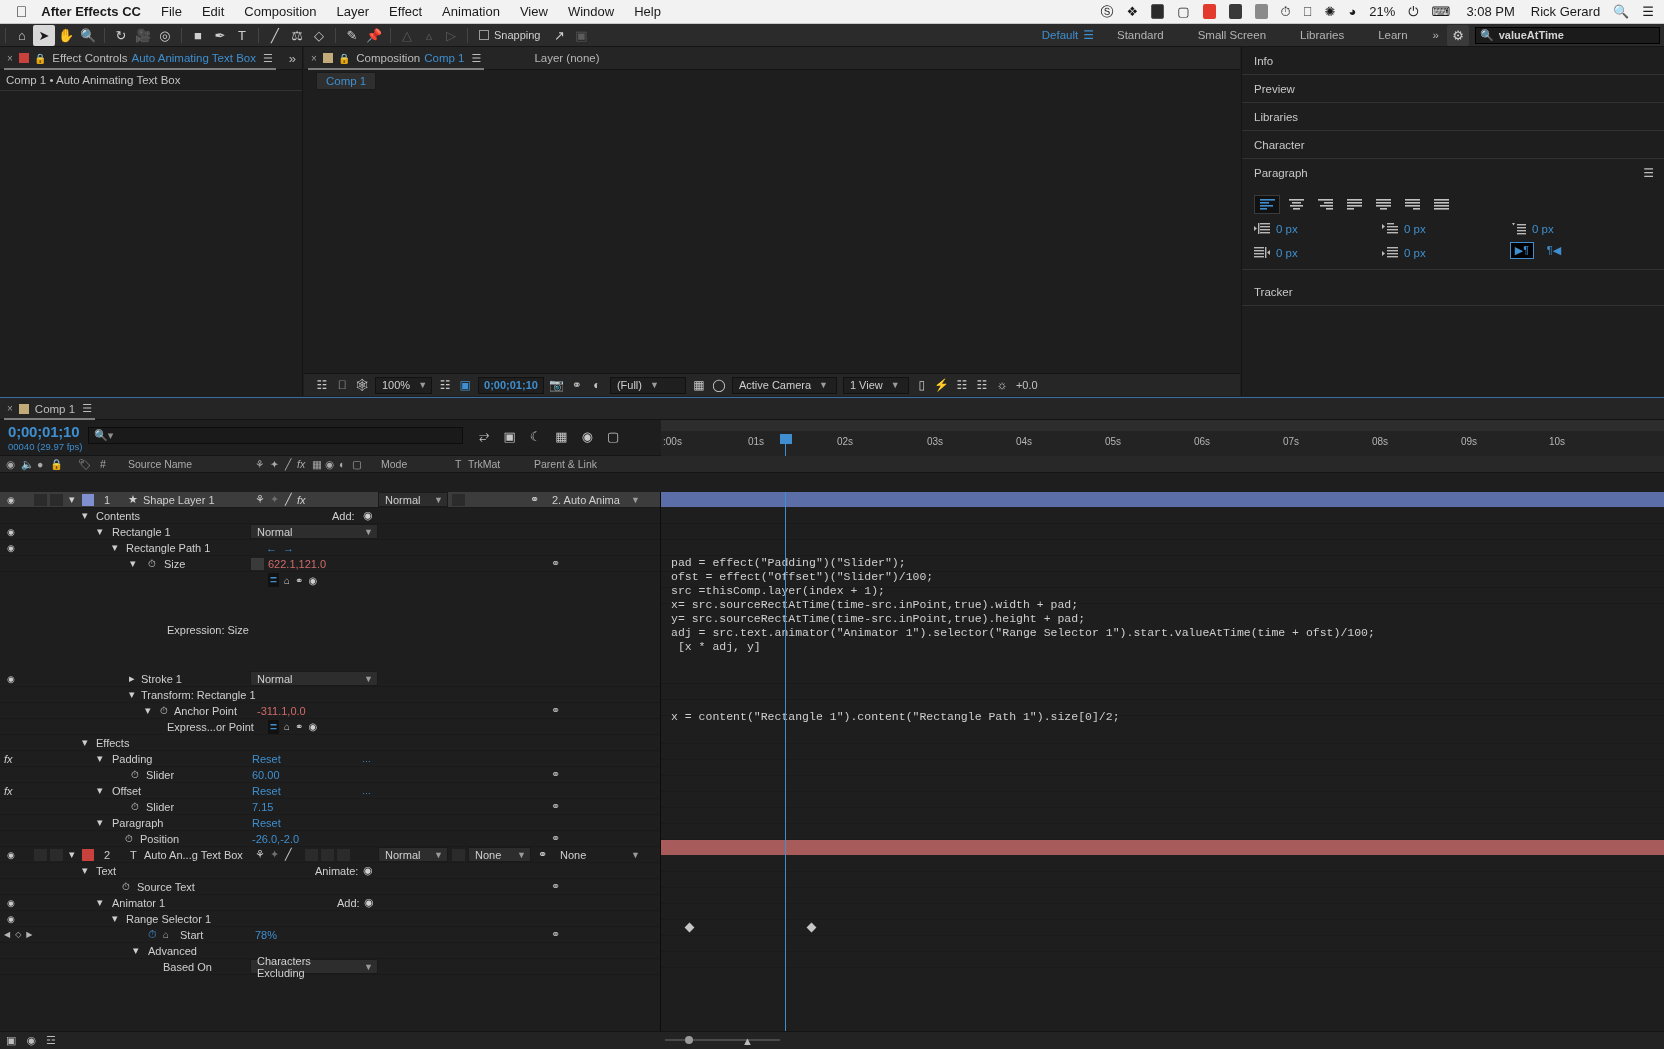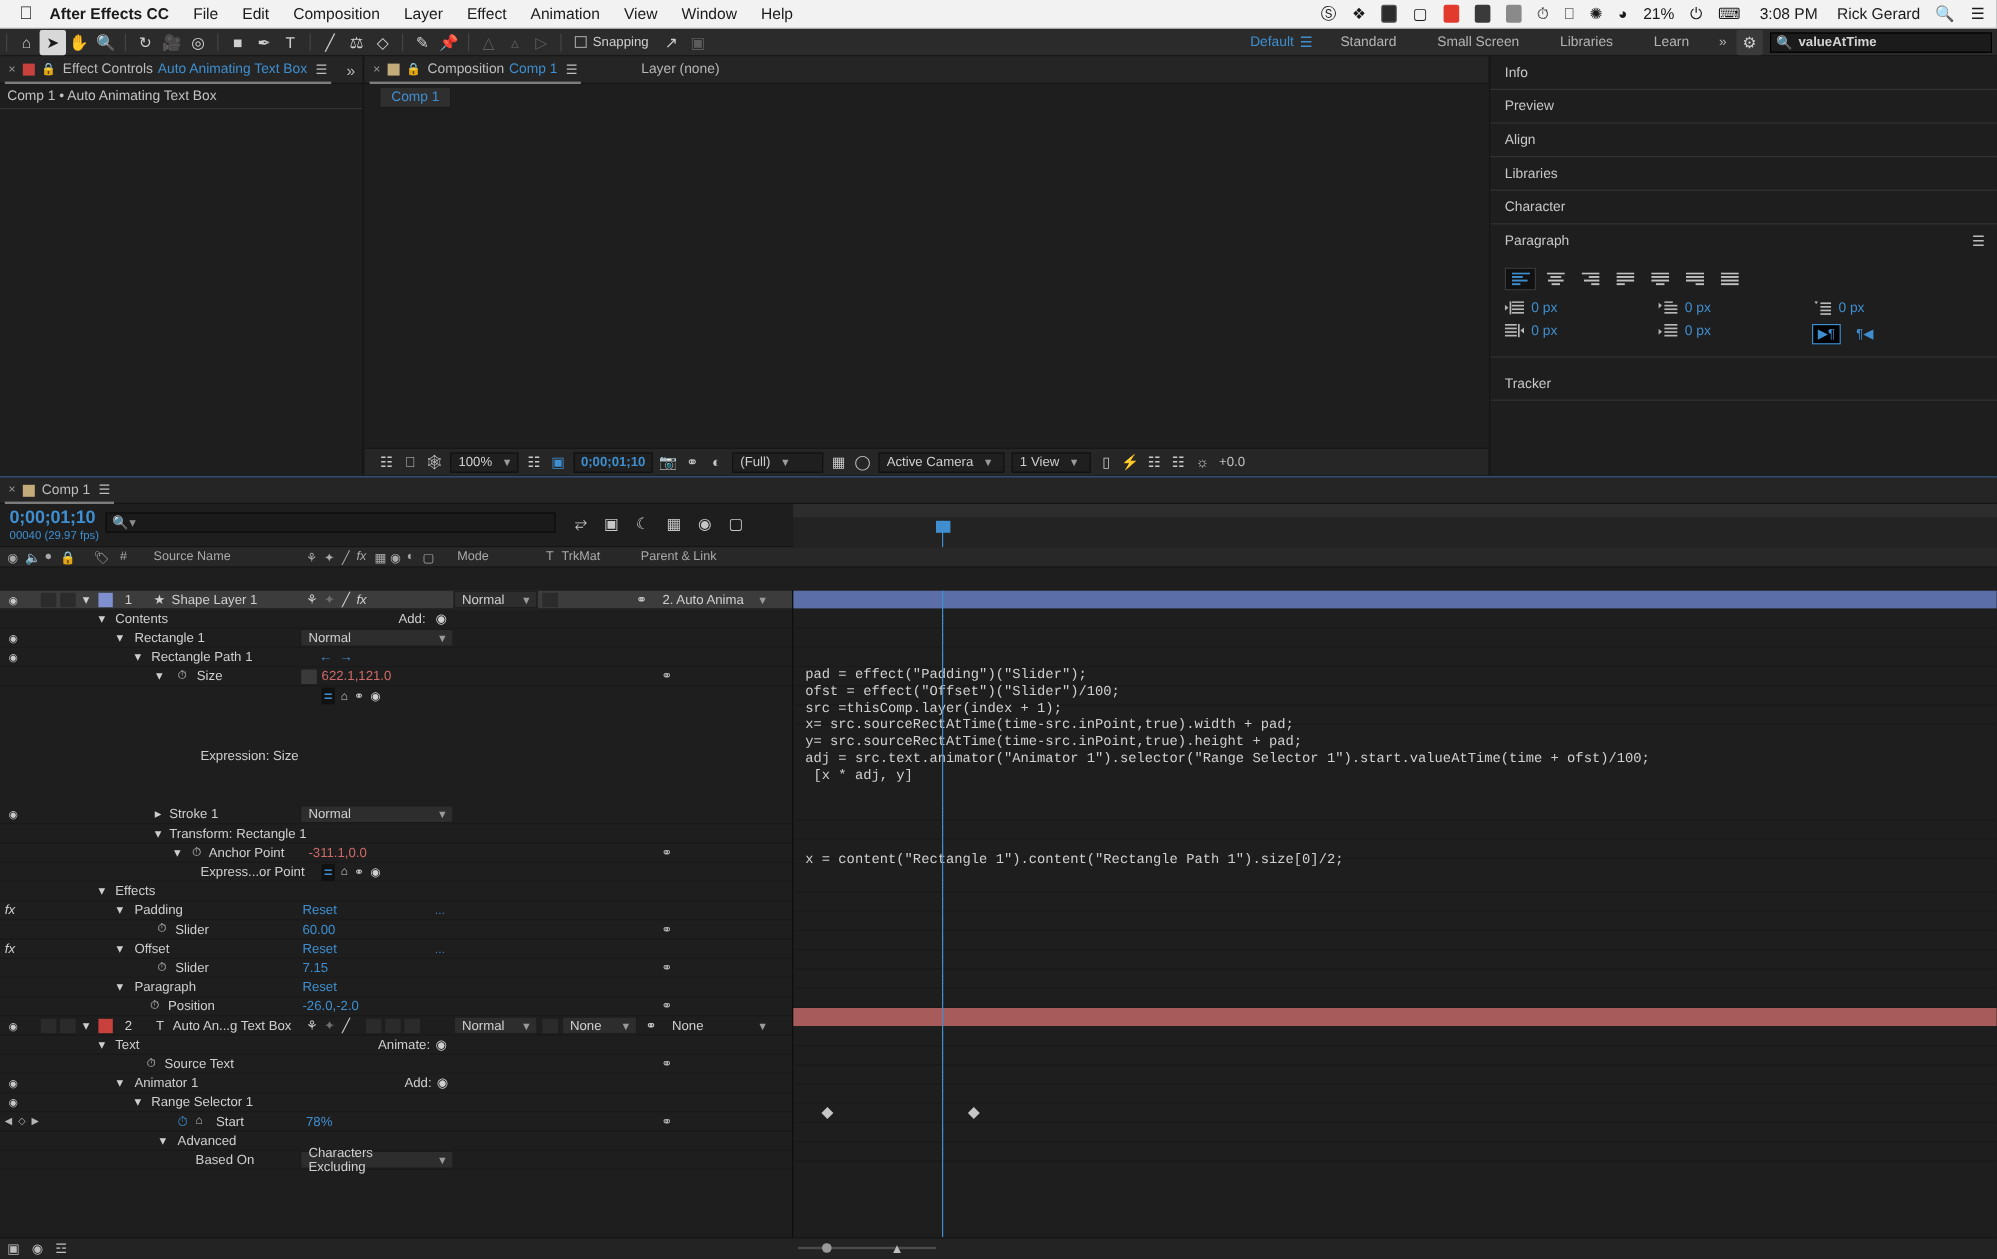--- a/index.html
+++ b/index.html
@@ -102,21 +102,21 @@
   .rdock { position:absolute; left:1241px; top:47px; width:423px; height:349px;
            background:#1e1e1e; border-left:1px solid #141414;}
   .rrow { height:28px; display:flex; align-items:center; padding-left:12px;
           font-size:11.5px; color:#c8c8c8; border-bottom:1px solid #323232; position:relative;}
   .rrow .ham { position:absolute; right:10px; color:#bdbdbd; font-size:12px;}
   .paragraph-body { border-bottom:1px solid #323232; padding:8px 0 10px 12px; }
   .align-row { display:flex; align-items:center; gap:3px; margin-bottom:9px;}
   .align-btn { width:26px; height:19px; display:flex; align-items:center; justify-content:center;}
   .align-btn.on { background:#111; border:1px solid #3a3a3a;}
   .ind-grid { display:grid; grid-template-columns:repeat(3, 128px); row-gap:7px; }
-  .ind-cell { display:flex; align-items:flex-start; gap:6px; font-size:11.5px;}
+  .ind-cell { display:flex; align-items:flex-end; gap:6px; font-size:11.5px;}
   .ind-cell .num { color:#3f8fd0; }
   .dirbtn { width:24px; height:17px; display:flex; align-items:center; justify-content:center;
             color:#3f8fd0; font-size:11px;}
   .dirbtn.on { background:#000; border:1px solid #3f8fd0;}
 
   
   .timeline { position:absolute; left:0; top:397px; width:1664px; height:652px;
               background:#1e1e1e; border-top:1px solid #3b6ea5;}
   .tl-tabbar { height:22px; background:#252525; display:flex; align-items:center;
                border-bottom:1px solid #141414;}
@@ -344,23 +344,20 @@
   </div>
 
   <div class="rdock">
     <div class="rrow">
         <span>Info</span>
       </div>
     <div class="rrow">
         <span>Preview</span>
       </div>
     <div class="rrow">
-        <span>Align</span>
-      </div>
-    <div class="rrow">
         <span>Libraries</span>
       </div>
     <div class="rrow">
         <span>Character</span>
       </div>
     <div class="rrow" style="border-bottom:none">
       <span>Paragraph</span>
       <span class="ham">☰</span>
     </div>
     <div class="paragraph-body">
@@ -532,20 +529,33 @@
         <span>⥂</span>
         <span>▣</span>
         <span>☾</span>
         <span>▦</span>
         <span>◉</span>
         <span>▢</span>
       </div>
 
       <div class="tl-ruler">
         <div class="workbar"></div>
+        <div class="ruler-ticks">
+          <span class="rt" style="left:2px">:00s</span>
+          <span class="rt" style="left:87px">01s</span>
+          <span class="rt" style="left:176px">02s</span>
+          <span class="rt" style="left:266px">03s</span>
+          <span class="rt" style="left:355px">04s</span>
+          <span class="rt" style="left:444px">05s</span>
+          <span class="rt" style="left:533px">06s</span>
+          <span class="rt" style="left:622px">07s</span>
+          <span class="rt" style="left:711px">08s</span>
+          <span class="rt" style="left:800px">09s</span>
+          <span class="rt" style="left:888px">10s</span>
+        </div>
         <div class="cti" style="left:124px;top:14px;height:22px">
           <div class="cti-head"></div>
         </div>
       </div>
     </div>
 
     <div class="colhdr">
       <span class="c" style="left:6px">◉</span>
       <span class="c" style="left:21px">🔈</span>
       <span class="c" style="left:37px">●</span>

